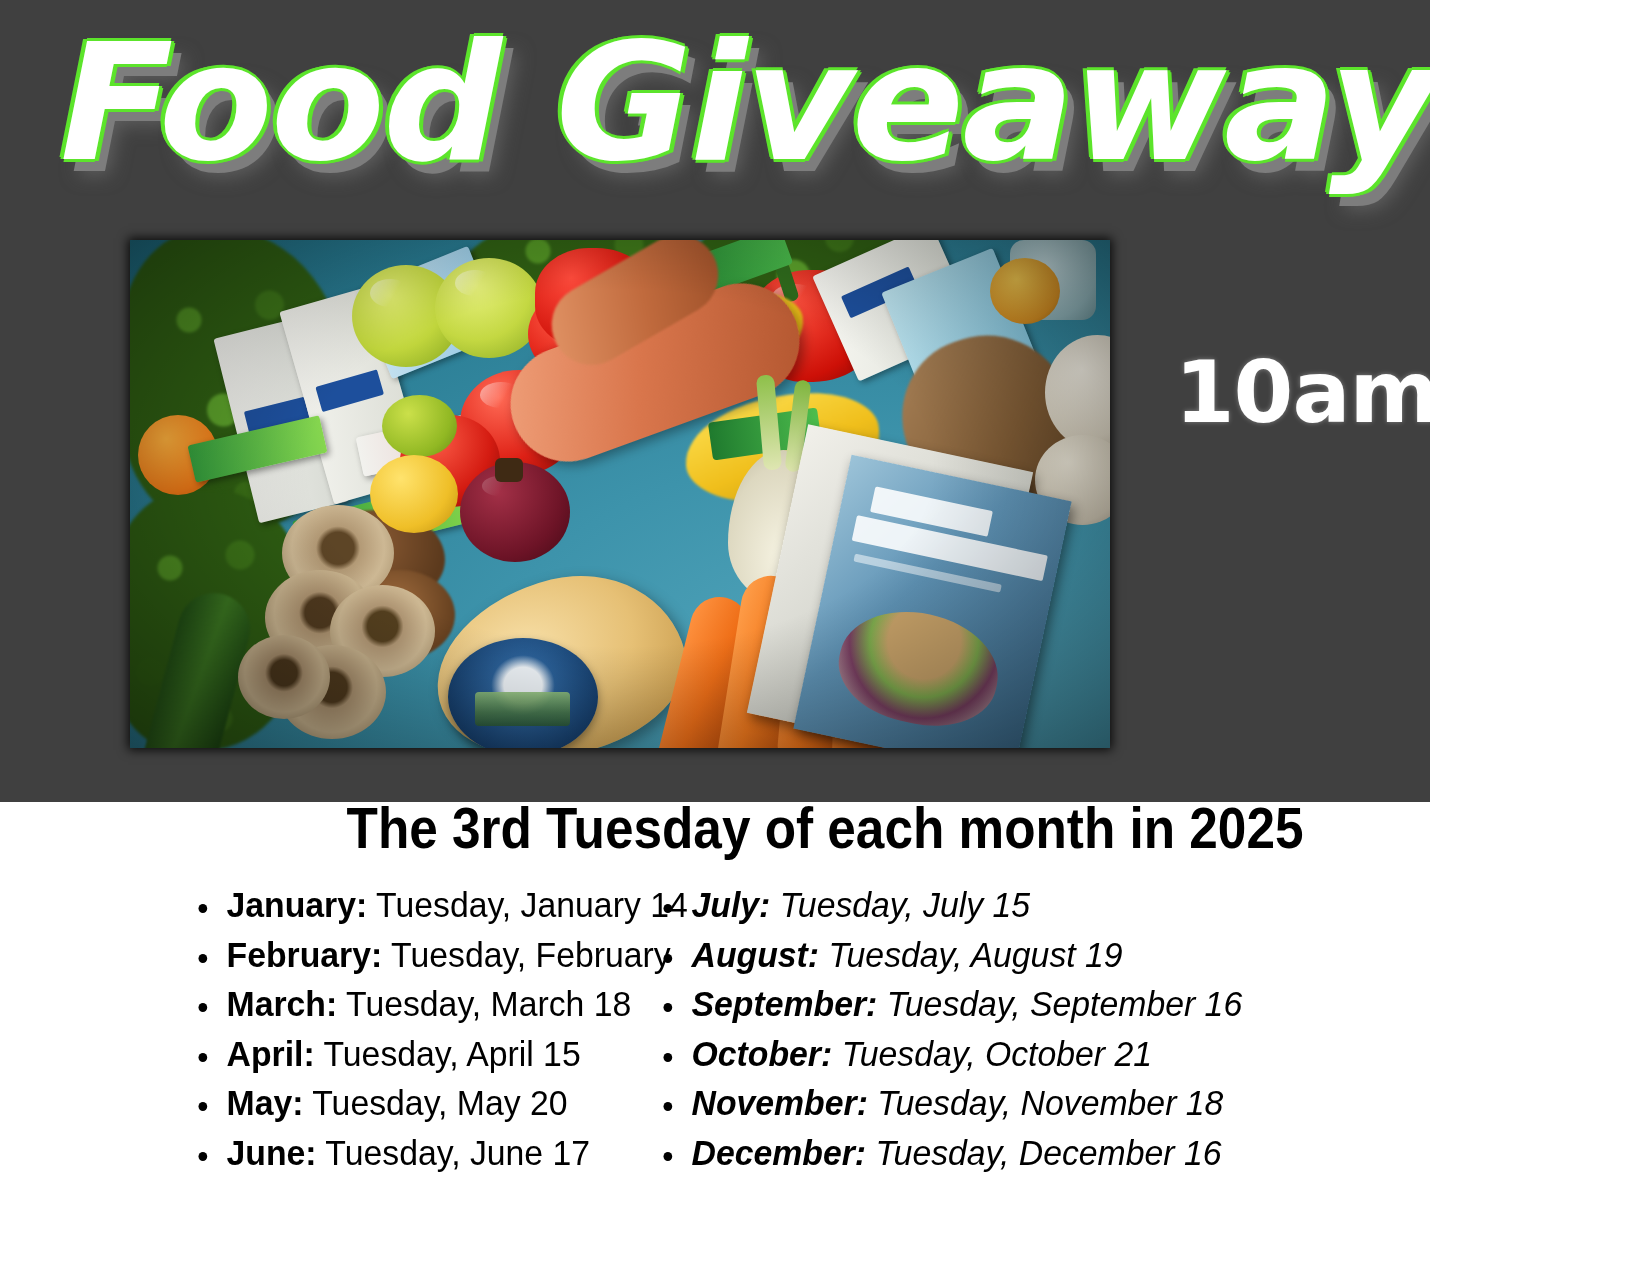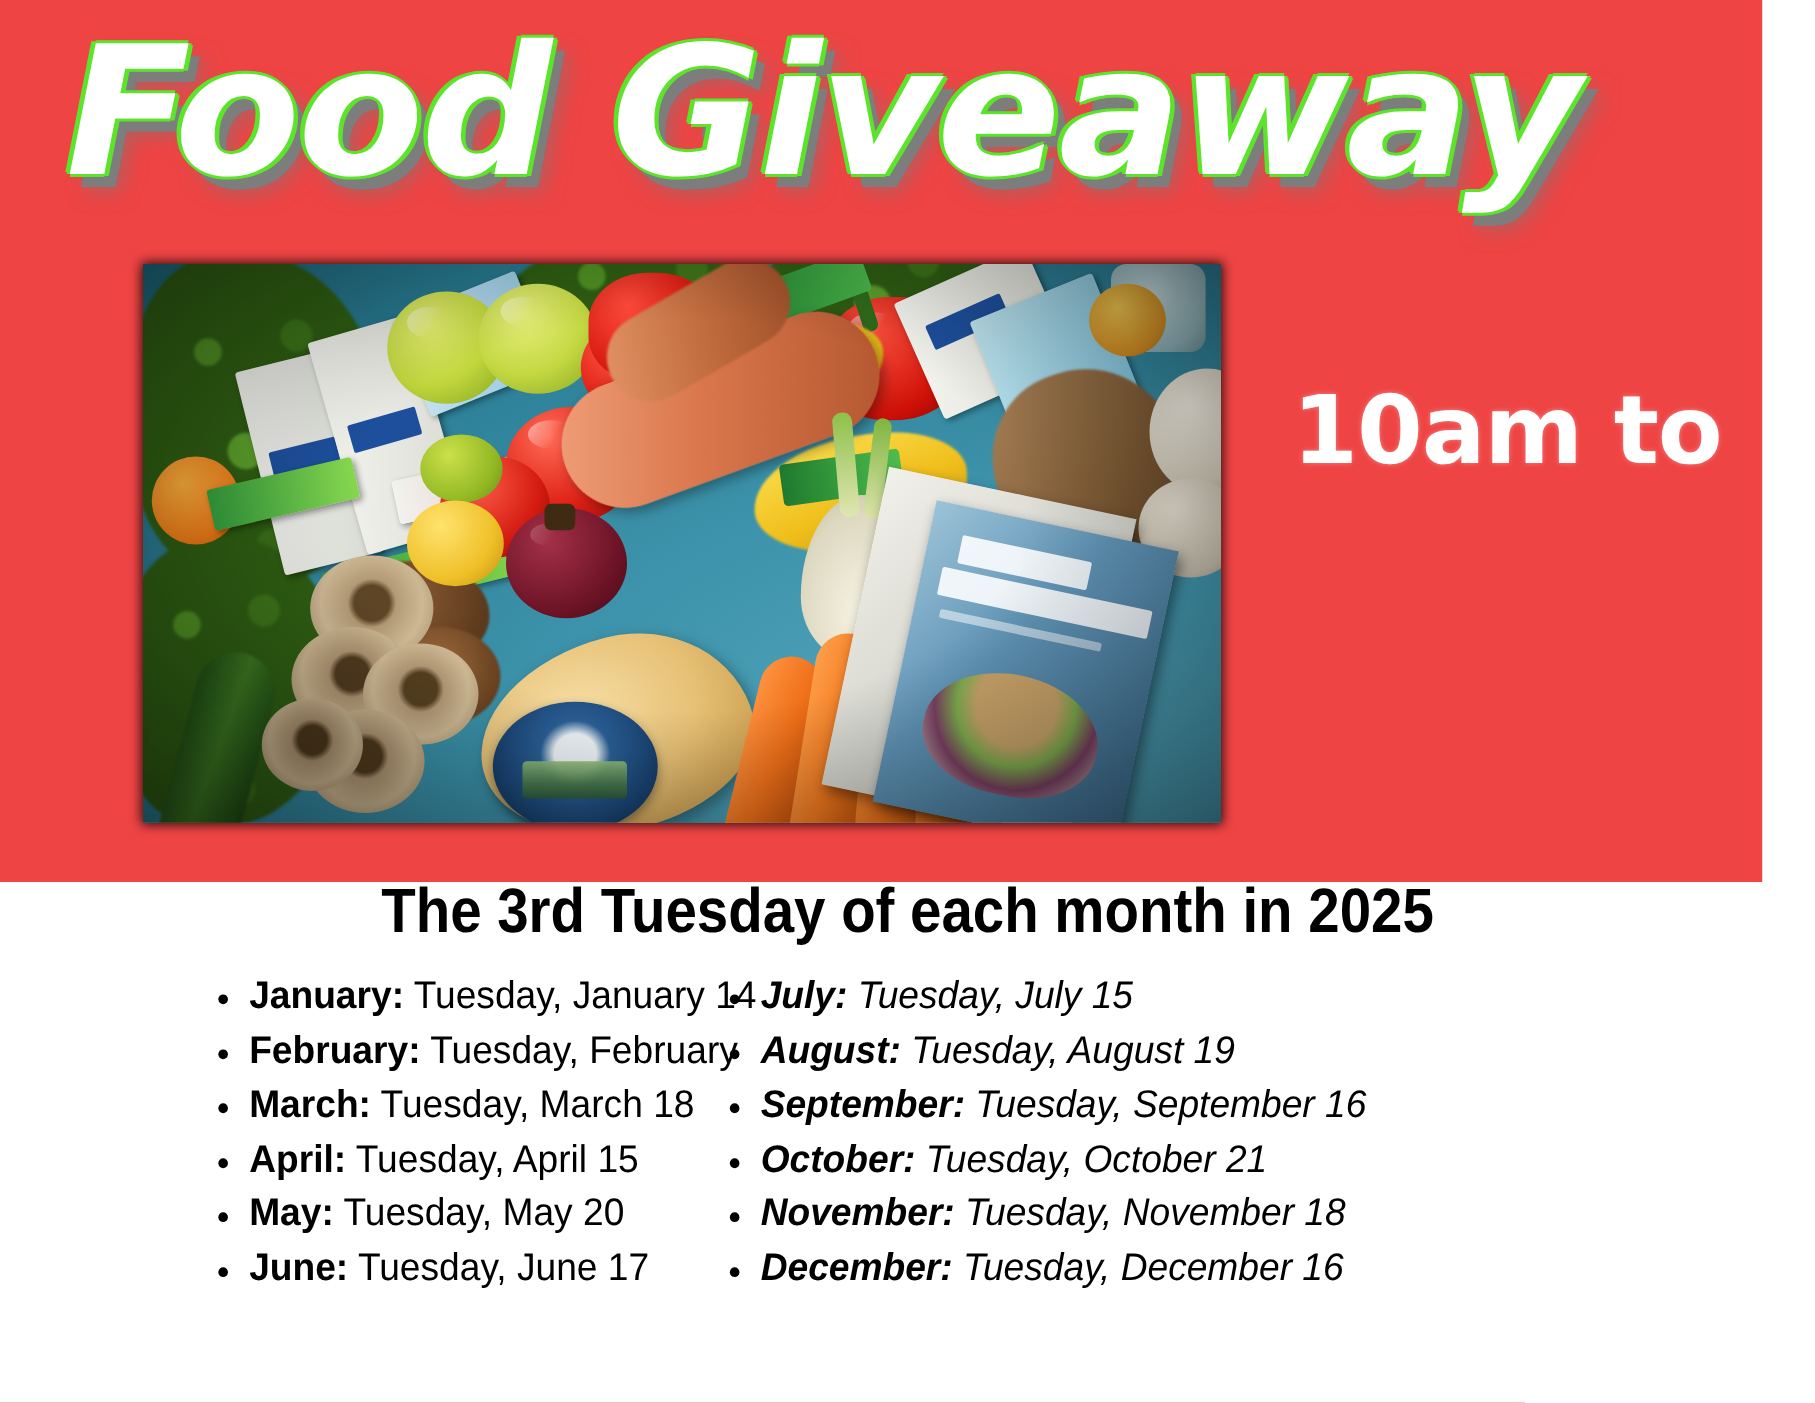--- a/index.html
+++ b/index.html
@@ -6,22 +6,22 @@
   body{
     width:1650px;height:1275px;
     background:#ffffff;
     font-family:"Liberation Sans", sans-serif;
     overflow:hidden;
   }
   .poster{position:relative;width:1650px;height:1275px;overflow:hidden;background:#ffffff;}
 
   
   .hero{
-    position:absolute;left:0;top:0;width:1602px;height:802px;
-    background:#ef4444;overflow:hidden;
+    position:absolute;left:0;top:0;width:1430px;height:802px;
+    background:#404040;overflow:hidden;
   }
 
   
   .title-wrap{
     position:absolute;left:60px;top:10px;width:1520px;height:200px;
   }
   .title{
     font-family:"DejaVu Sans", sans-serif;
     font-weight:700;font-style:italic;
     font-size:163px;

